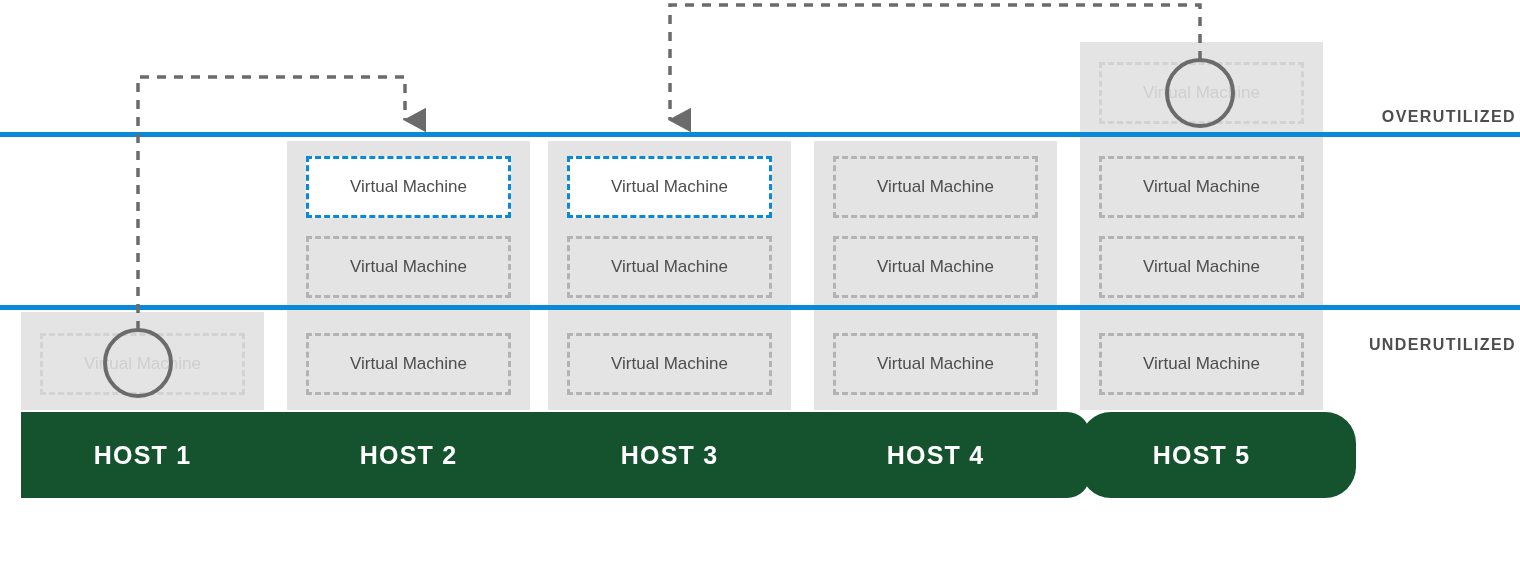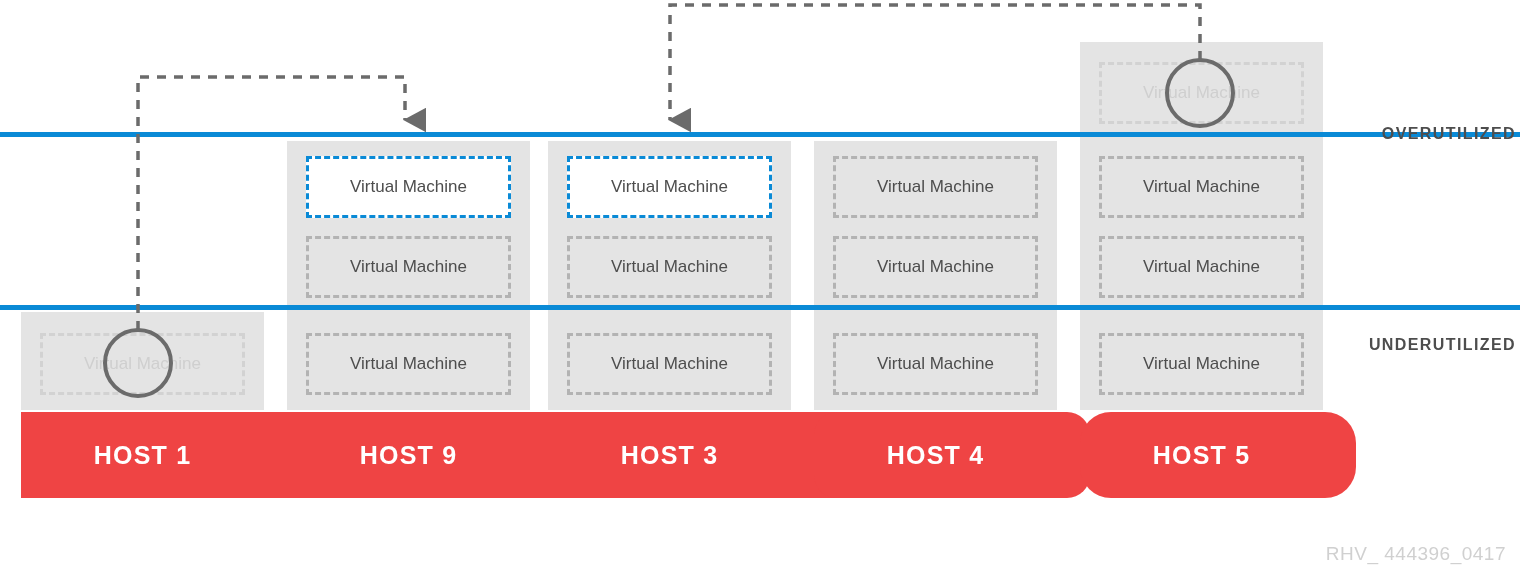--- a/index.html
+++ b/index.html
@@ -27,21 +27,21 @@
     position: absolute;
     left: 0;
     width: 243px;
     background: #e4e4e4;
   }
   .host-bar {
     position: absolute;
     left: 0;
     width: 276px;
     height: 86px;
-    background: #ef4444;
+    background: #14532d;
   }
   .host-bar-label {
     position: absolute;
     left: 0;
     top: 0;
     width: 243px;
     height: 86px;
     display: flex;
     align-items: center;
     justify-content: center;
@@ -127,21 +127,21 @@
       <div class="host-bar-label">HOST 1</div>
     </div>
   </div>
 
   <div class="host-col" style="left:287px;">
     <div class="host-panel" style="top:141px;height:269px;"></div>
     <div class="vm selected" style="top:156px;">Virtual Machine</div>
     <div class="vm" style="top:236px;">Virtual Machine</div>
     <div class="vm" style="top:333px;">Virtual Machine</div>
     <div class="host-bar" style="top:412px;">
-      <div class="host-bar-label">HOST 9</div>
+      <div class="host-bar-label">HOST 2</div>
     </div>
   </div>
 
   <div class="host-col" style="left:548px;">
     <div class="host-panel" style="top:141px;height:269px;"></div>
     <div class="vm selected" style="top:156px;">Virtual Machine</div>
     <div class="vm" style="top:236px;">Virtual Machine</div>
     <div class="vm" style="top:333px;">Virtual Machine</div>
     <div class="host-bar" style="top:412px;padding-left:26px;">
       <div class="host-bar-label">HOST 3</div>
@@ -163,21 +163,21 @@
     <div class="vm ghost" style="top:62px;">Virtual Machine</div>
     <div class="vm" style="top:156px;">Virtual Machine</div>
     <div class="vm" style="top:236px;">Virtual Machine</div>
     <div class="vm" style="top:333px;">Virtual Machine</div>
     <div class="host-bar" style="top:412px;border-radius:31px;">
       <div class="host-bar-label">HOST 5</div>
     </div>
   </div>
 
   <div class="threshold-line" style="top:132px;"></div>
-  <div class="threshold-label" style="top:108px;margin-top:17px;">OVERUTILIZED</div>
+  <div class="threshold-label" style="top:108px;">OVERUTILIZED</div>
 
   <div class="threshold-line" style="top:305px;"></div>
   <div class="threshold-label" style="top:336px;">UNDERUTILIZED</div>
 
   <svg class="overlay-svg" viewBox="0 0 1520 573">
     <defs>
       <marker id="arrowhead" markerWidth="7" markerHeight="7" refX="3.5" refY="6" orient="auto" markerUnits="strokeWidth">
         <polygon points="0,0 7,0 3.5,6.5" fill="#6b6b6b"></polygon>
       </marker>
     </defs>
@@ -186,15 +186,14 @@
       <path d="M 138 330 L 138 77 L 405 77 L 405 120" fill="none" stroke="#6b6b6b" stroke-width="3.5" stroke-dasharray="9 8" marker-end="url(#arrowhead)"></path>
     </g>
     <circle cx="138" cy="363" r="33" fill="none" stroke="#6b6b6b" stroke-width="4"></circle>
 
     <g>
       <path d="M 1200 60 L 1200 5 L 670 5 L 670 120" fill="none" stroke="#6b6b6b" stroke-width="3.5" stroke-dasharray="9 8" marker-end="url(#arrowhead)"></path>
     </g>
     <circle cx="1200" cy="93" r="33" fill="none" stroke="#6b6b6b" stroke-width="4"></circle>
   </svg>
 
-  <div class="footer-code">RHV_ 444396_0417</div>
 
 </div>
 
 </body></html>

